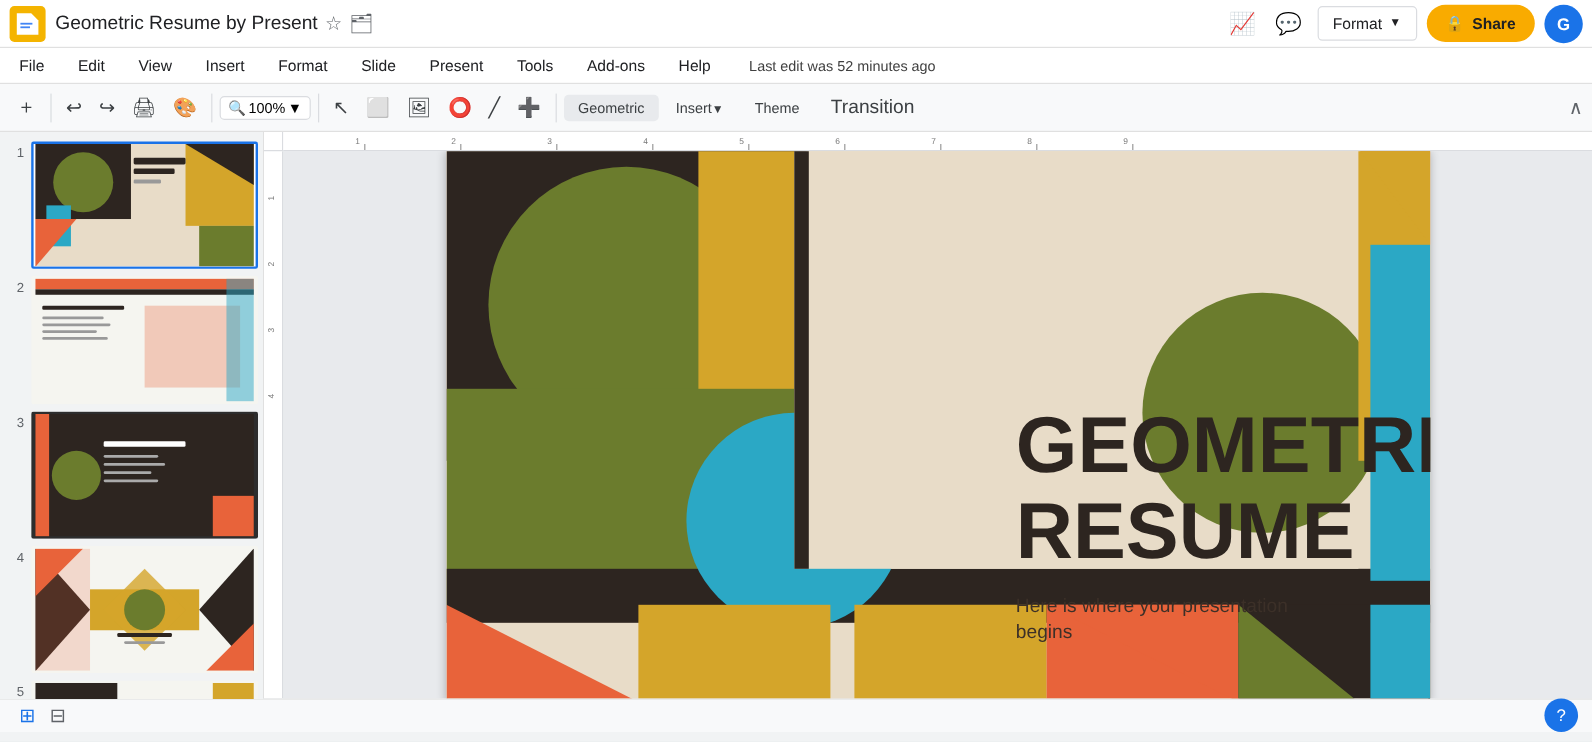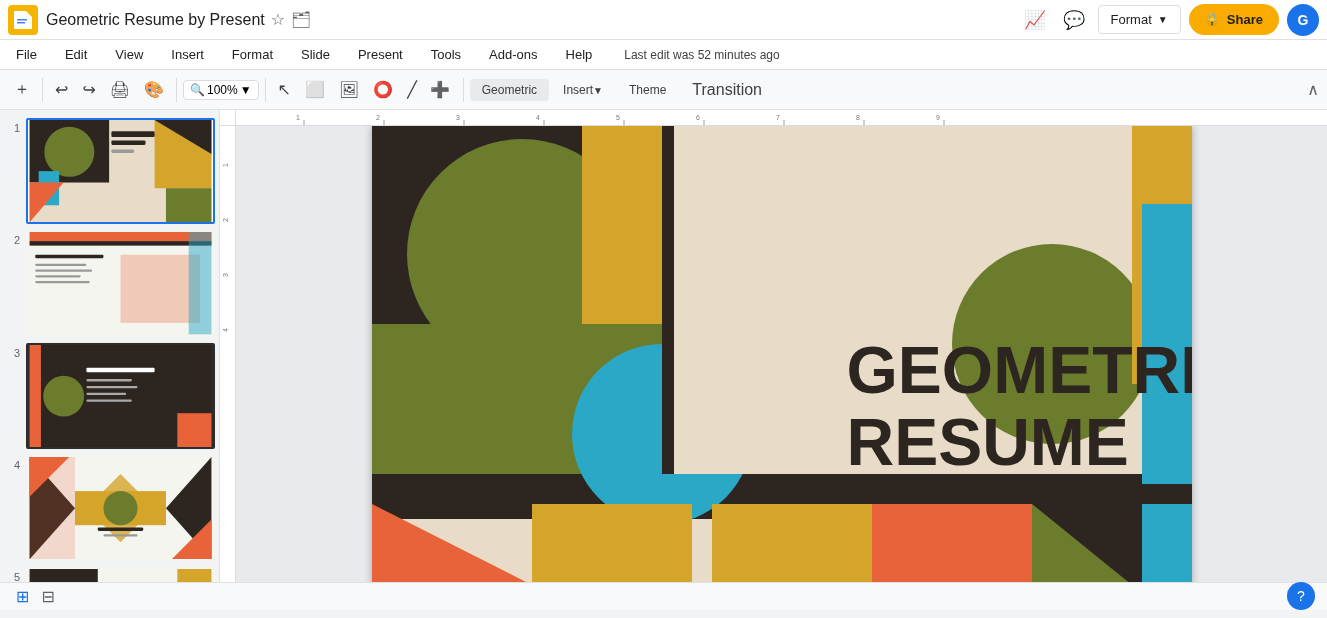--- a/index.html
+++ b/index.html
@@ -517,20 +517,21 @@
 
             <polygon points="660,380 760,461 660,461" fill="#6b7c2d"></polygon>
           </svg>
 
           
           <div style="position:absolute; top:210px; left:475px; z-index:10;">
             <div style="font-family:'Arial Black', Arial, sans-serif; font-weight:900; font-size:66px; line-height:1.1; color:#2d2520;">
               <div>GEOMETRIC</div>
               <div>RESUME</div>
             </div>
+            <div style="font-family:Arial, sans-serif; font-size:16px; color:#3c3028; margin-top:16px; max-width:240px; line-height:1.4;">Here is where your presentation begins</div>
           </div>
         </div>
       </div>
     </div>
   </div>
 </div>
 
 <div class="bottom-bar">
   <div class="view-toggle">
     <button class="view-btn active" title="Grid view">⊞</button>

